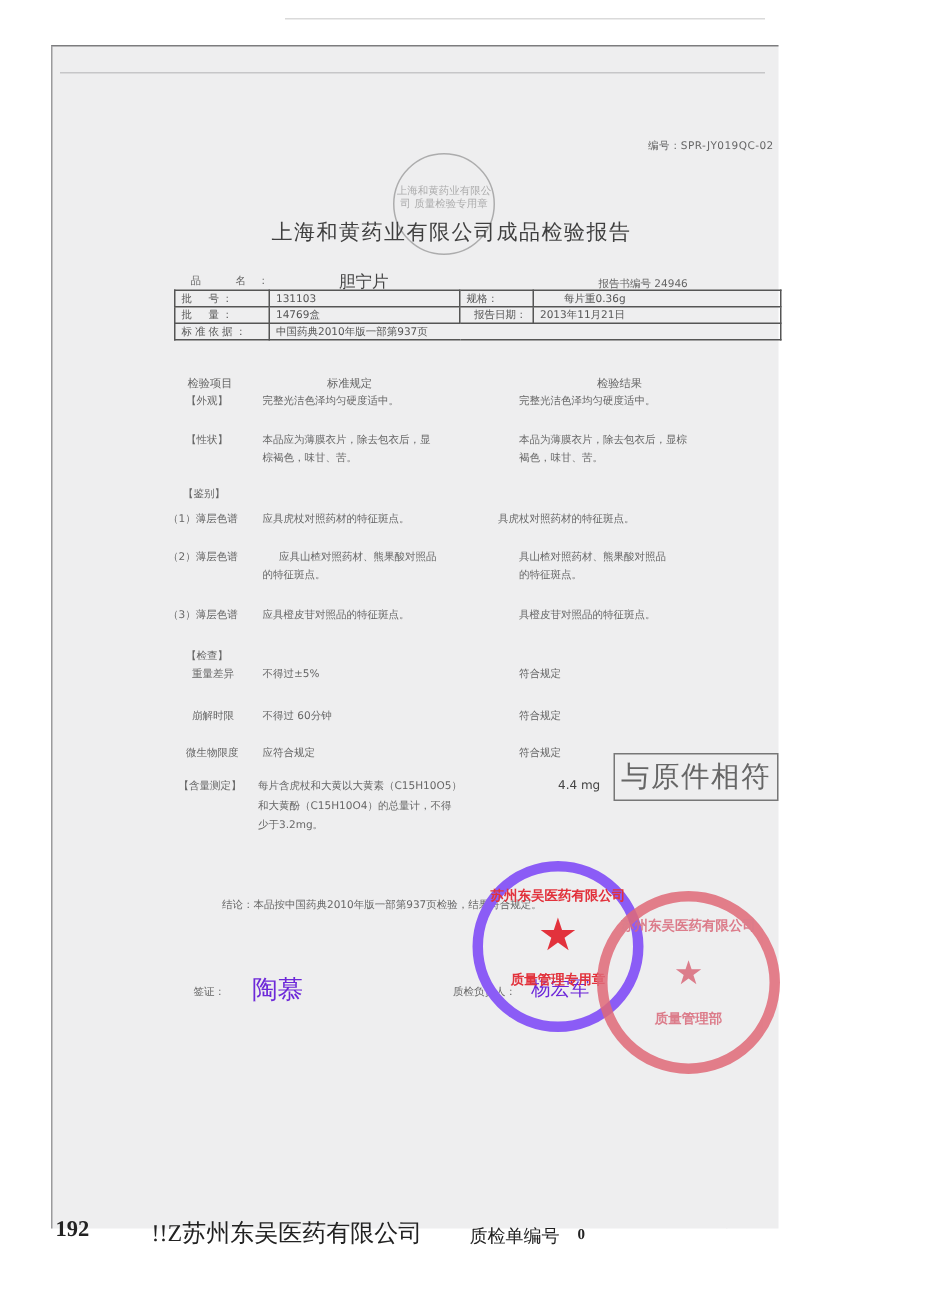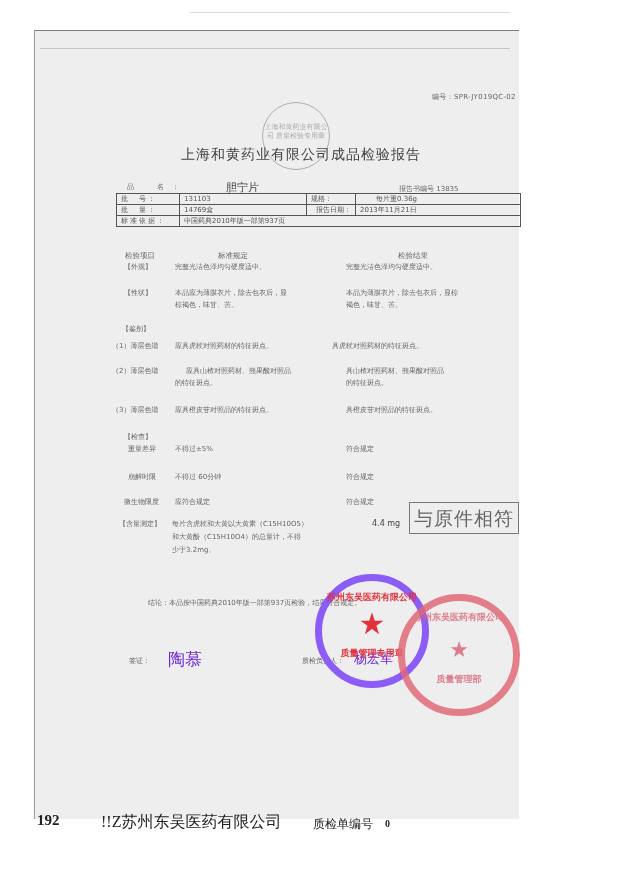--- a/index.html
+++ b/index.html
@@ -67,21 +67,21 @@
 <div class="doc-code">编号：SPR-JY019QC-02</div>
 
 <div class="stamp-gray">
     <span>上海和黄药业有限公司 质量检验专用章</span>
   </div>
 
 <div class="title">上海和黄药业有限公司成品检验报告</div>
 
 <div class="name-label">品　名：</div>
 <div class="name-value">胆宁片</div>
-<div class="report-no">报告书编号 13835</div>
+<div class="report-no">报告书编号 24946</div>
 
 <table class="info">
   <tbody>
       <tr>
     <td class="lbl">批　号：</td>
     <td style="width:118px;">131103</td>
     <td style="width:40px;margin-top:22px;">规格：</td>
     <td style="padding-left:20px;">每片重0.36g</td>
   </tr>
   <tr>

